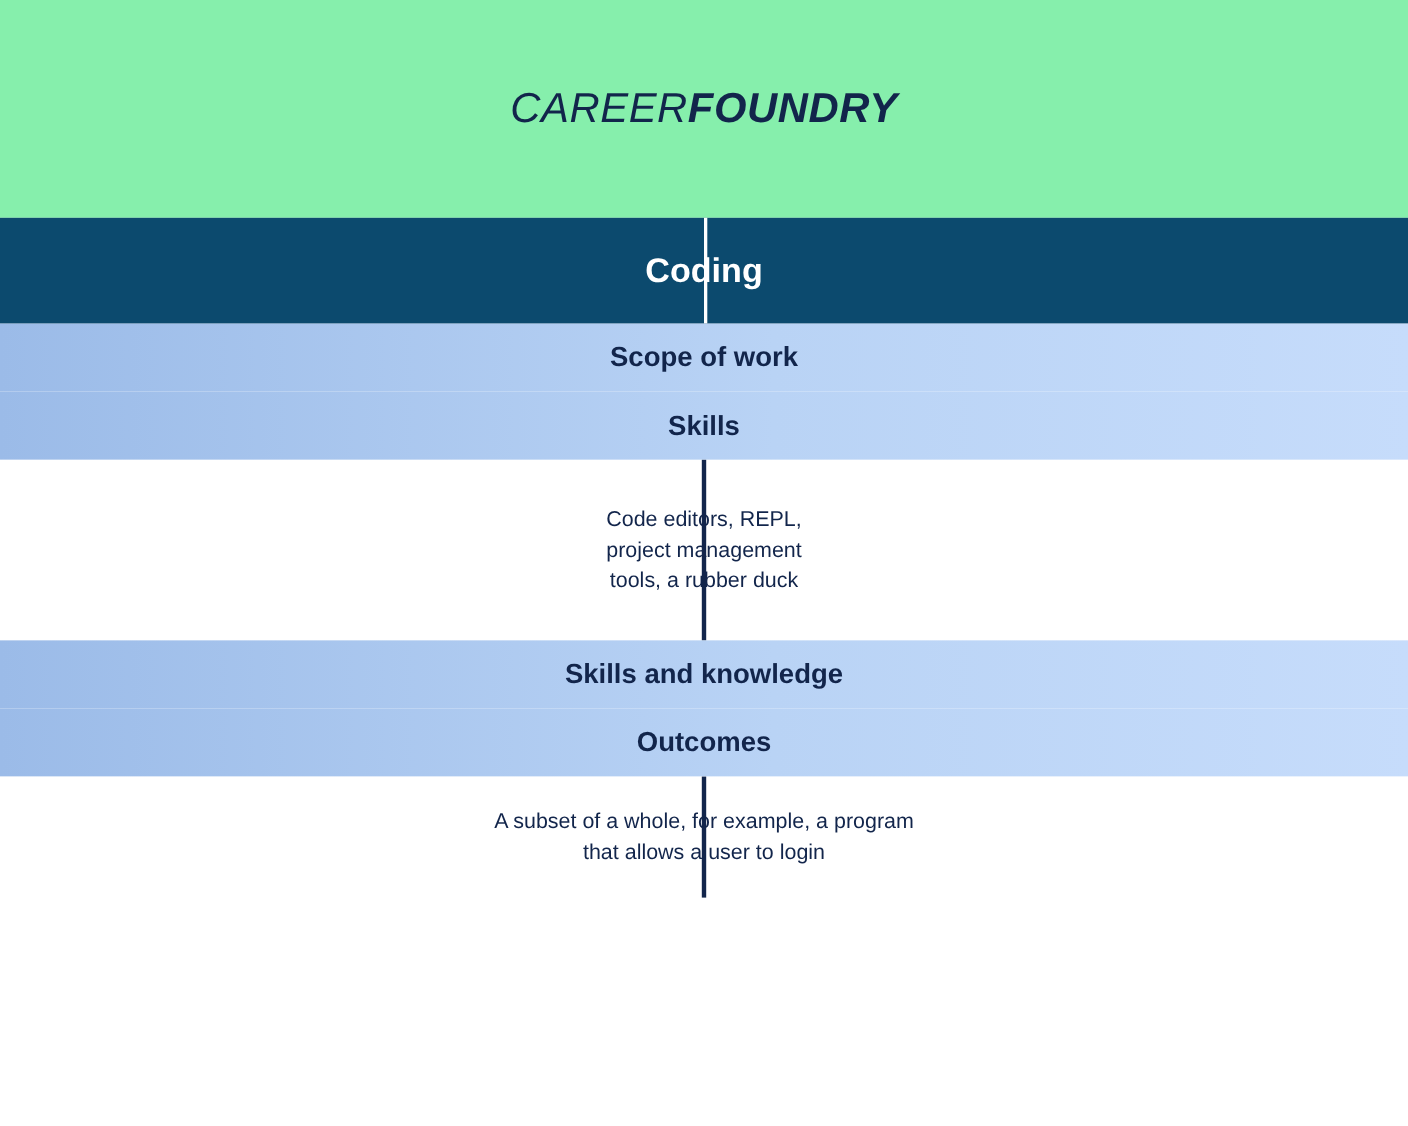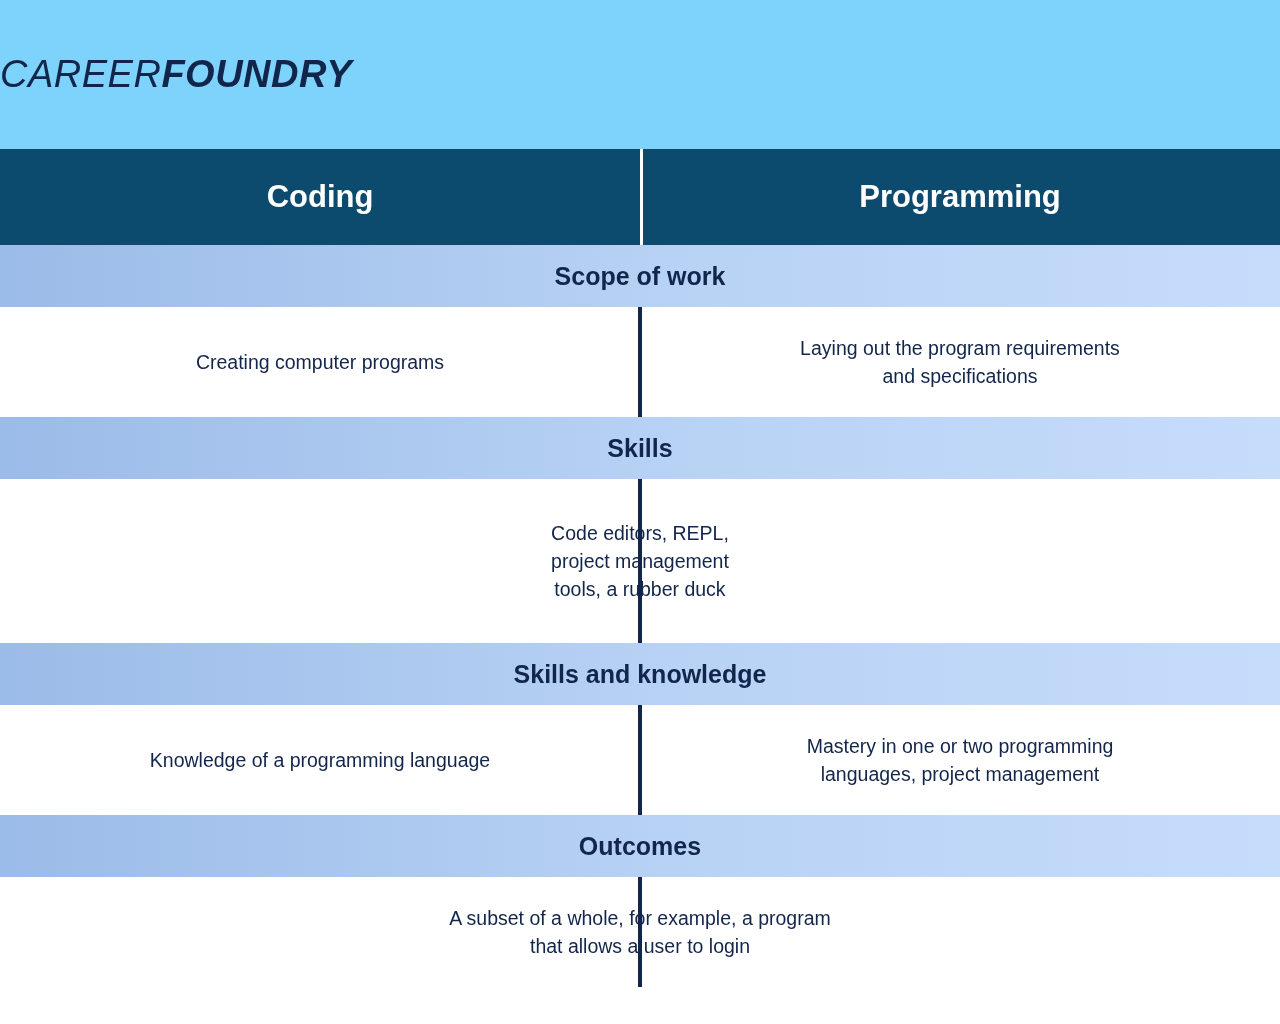--- a/index.html
+++ b/index.html
@@ -14,25 +14,25 @@
   .page {
     width: 1280px;
     height: 1024px;
     position: relative;
     overflow: hidden;
     background: #ffffff;
   }
 
   
   .brand-bar {
-    height: 149px;
-    background: #7dd3fc;
+    height: 198px;
+    background: #86efac;
     display: flex;
     align-items: center;
-    justify-content: flex-start;
+    justify-content: center;
   }
   .brand-logo {
     font-family: "Liberation Sans", sans-serif;
     font-size: 38px;
     letter-spacing: 0.5px;
     color: #12254b;
     white-space: nowrap;
   }
   .brand-logo .part-light {
     font-style: italic;
@@ -122,46 +122,33 @@
 
   <div class="brand-bar">
     <div class="brand-logo">
       <span class="part-light">CAREER</span><span class="part-bold">FOUNDRY</span>
     </div>
   </div>
 
   <div class="col-head">
     <div class="cell">Coding</div>
     <div class="divider"></div>
-    <div class="cell">Programming</div>
   </div>
 
   <div class="section-label">Scope of work</div>
-  <div class="content-row row-h1">
-    <div class="cell">Creating computer programs</div>
-    <div class="vline"></div>
-    <div class="cell">Laying out the program requirements
-and specifications</div>
-  </div>
 
   <div class="section-label">Skills</div>
   <div class="content-row row-h2">
     <div class="cell">Code editors, REPL,
 project management
 tools, a rubber duck</div>
     <div class="vline"></div>
   </div>
 
   <div class="section-label">Skills and knowledge</div>
-  <div class="content-row row-h3">
-    <div class="cell">Knowledge of a programming language</div>
-    <div class="vline"></div>
-    <div class="cell">Mastery in one or two programming
-languages, project management</div>
-  </div>
 
   <div class="section-label">Outcomes</div>
   <div class="content-row row-h4">
     <div class="cell">A subset of a whole, for example, a program
 that allows a user to login</div>
     <div class="vline"></div>
   </div>
 
 </div>
 

